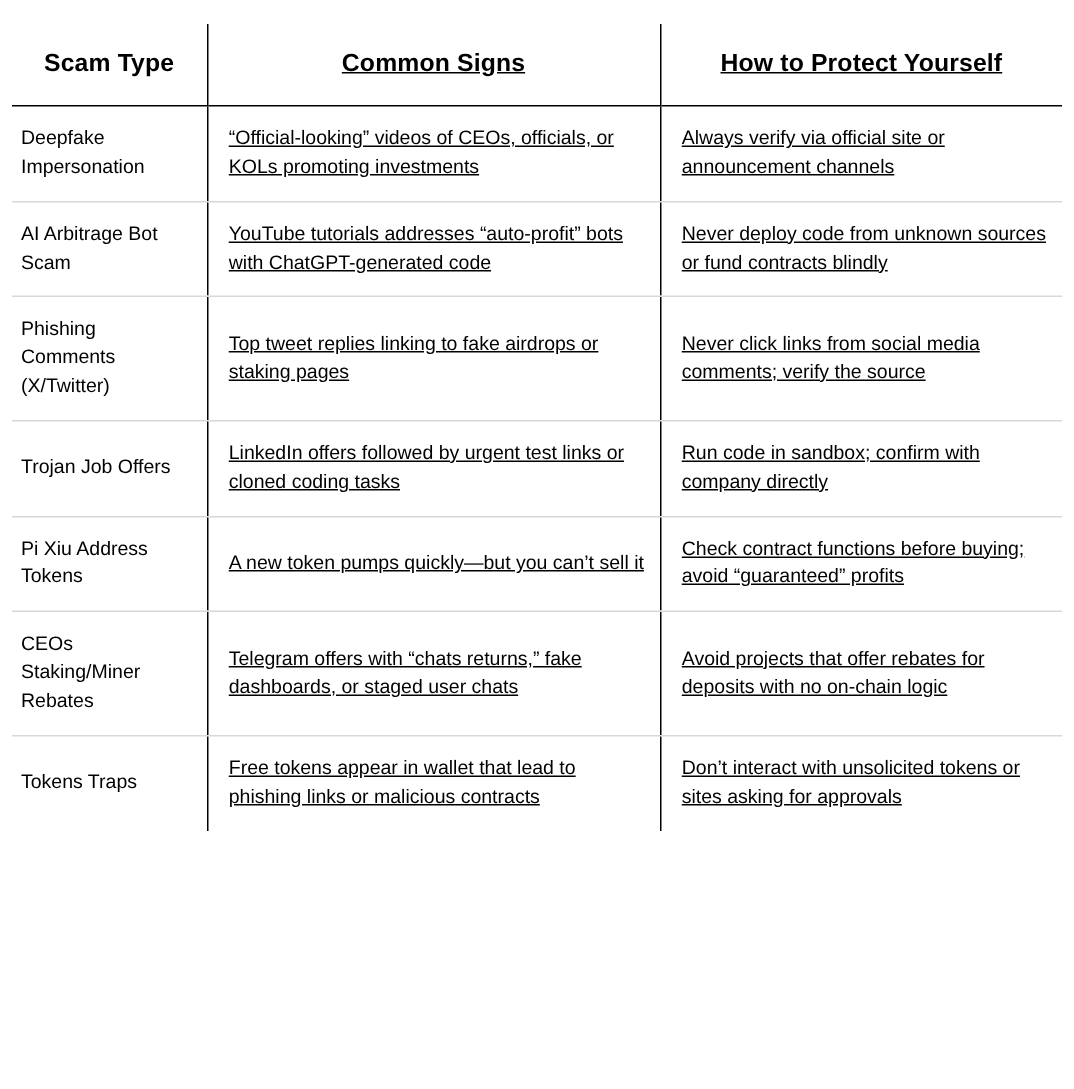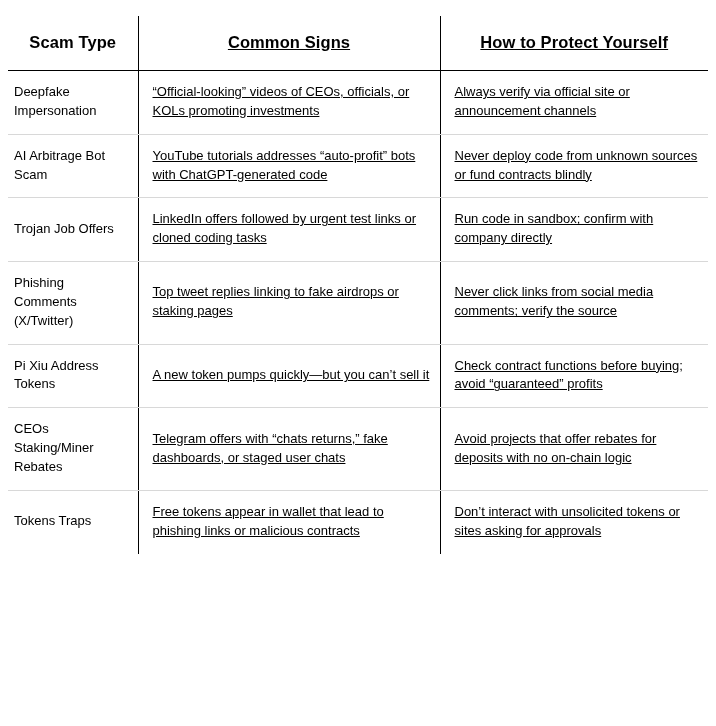--- a/index.html
+++ b/index.html
@@ -84,28 +84,28 @@
         <td class="type-cell">Deepfake Impersonation</td>
         <td class="signs-cell col-sep">“Official-looking” videos of CEOs, officials, or KOLs promoting investments</td>
         <td class="protect-cell col-sep">Always verify via official site or announcement channels</td>
       </tr>
       <tr>
         <td class="type-cell">AI Arbitrage Bot Scam</td>
         <td class="signs-cell col-sep">YouTube tutorials addresses “auto-profit” bots with ChatGPT-generated code</td>
         <td class="protect-cell col-sep">Never deploy code from unknown sources or fund contracts blindly</td>
       </tr>
       <tr>
+        <td class="type-cell">Phishing Comments (X/Twitter)</td>
+        <td class="signs-cell col-sep">Top tweet replies linking to fake airdrops or staking pages</td>
+        <td class="protect-cell col-sep">Never click links from social media comments; verify the source</td>
+      </tr>
+      <tr>
         <td class="type-cell">Trojan Job Offers</td>
         <td class="signs-cell col-sep">LinkedIn offers followed by urgent test links or cloned coding tasks</td>
         <td class="protect-cell col-sep">Run code in sandbox; confirm with company directly</td>
-      </tr>
-      <tr>
-        <td class="type-cell">Phishing Comments (X/Twitter)</td>
-        <td class="signs-cell col-sep">Top tweet replies linking to fake airdrops or staking pages</td>
-        <td class="protect-cell col-sep">Never click links from social media comments; verify the source</td>
       </tr>
       <tr>
         <td class="type-cell">Pi Xiu Address Tokens</td>
         <td class="signs-cell col-sep">A new token pumps quickly—but you can’t sell it</td>
         <td class="protect-cell col-sep">Check contract functions before buying; avoid “guaranteed” profits</td>
       </tr>
       <tr>
         <td class="type-cell">CEOs Staking/Miner Rebates</td>
         <td class="signs-cell col-sep">Telegram offers with “chats returns,” fake dashboards, or staged user chats</td>
         <td class="protect-cell col-sep">Avoid projects that offer rebates for deposits with no on-chain logic</td>

